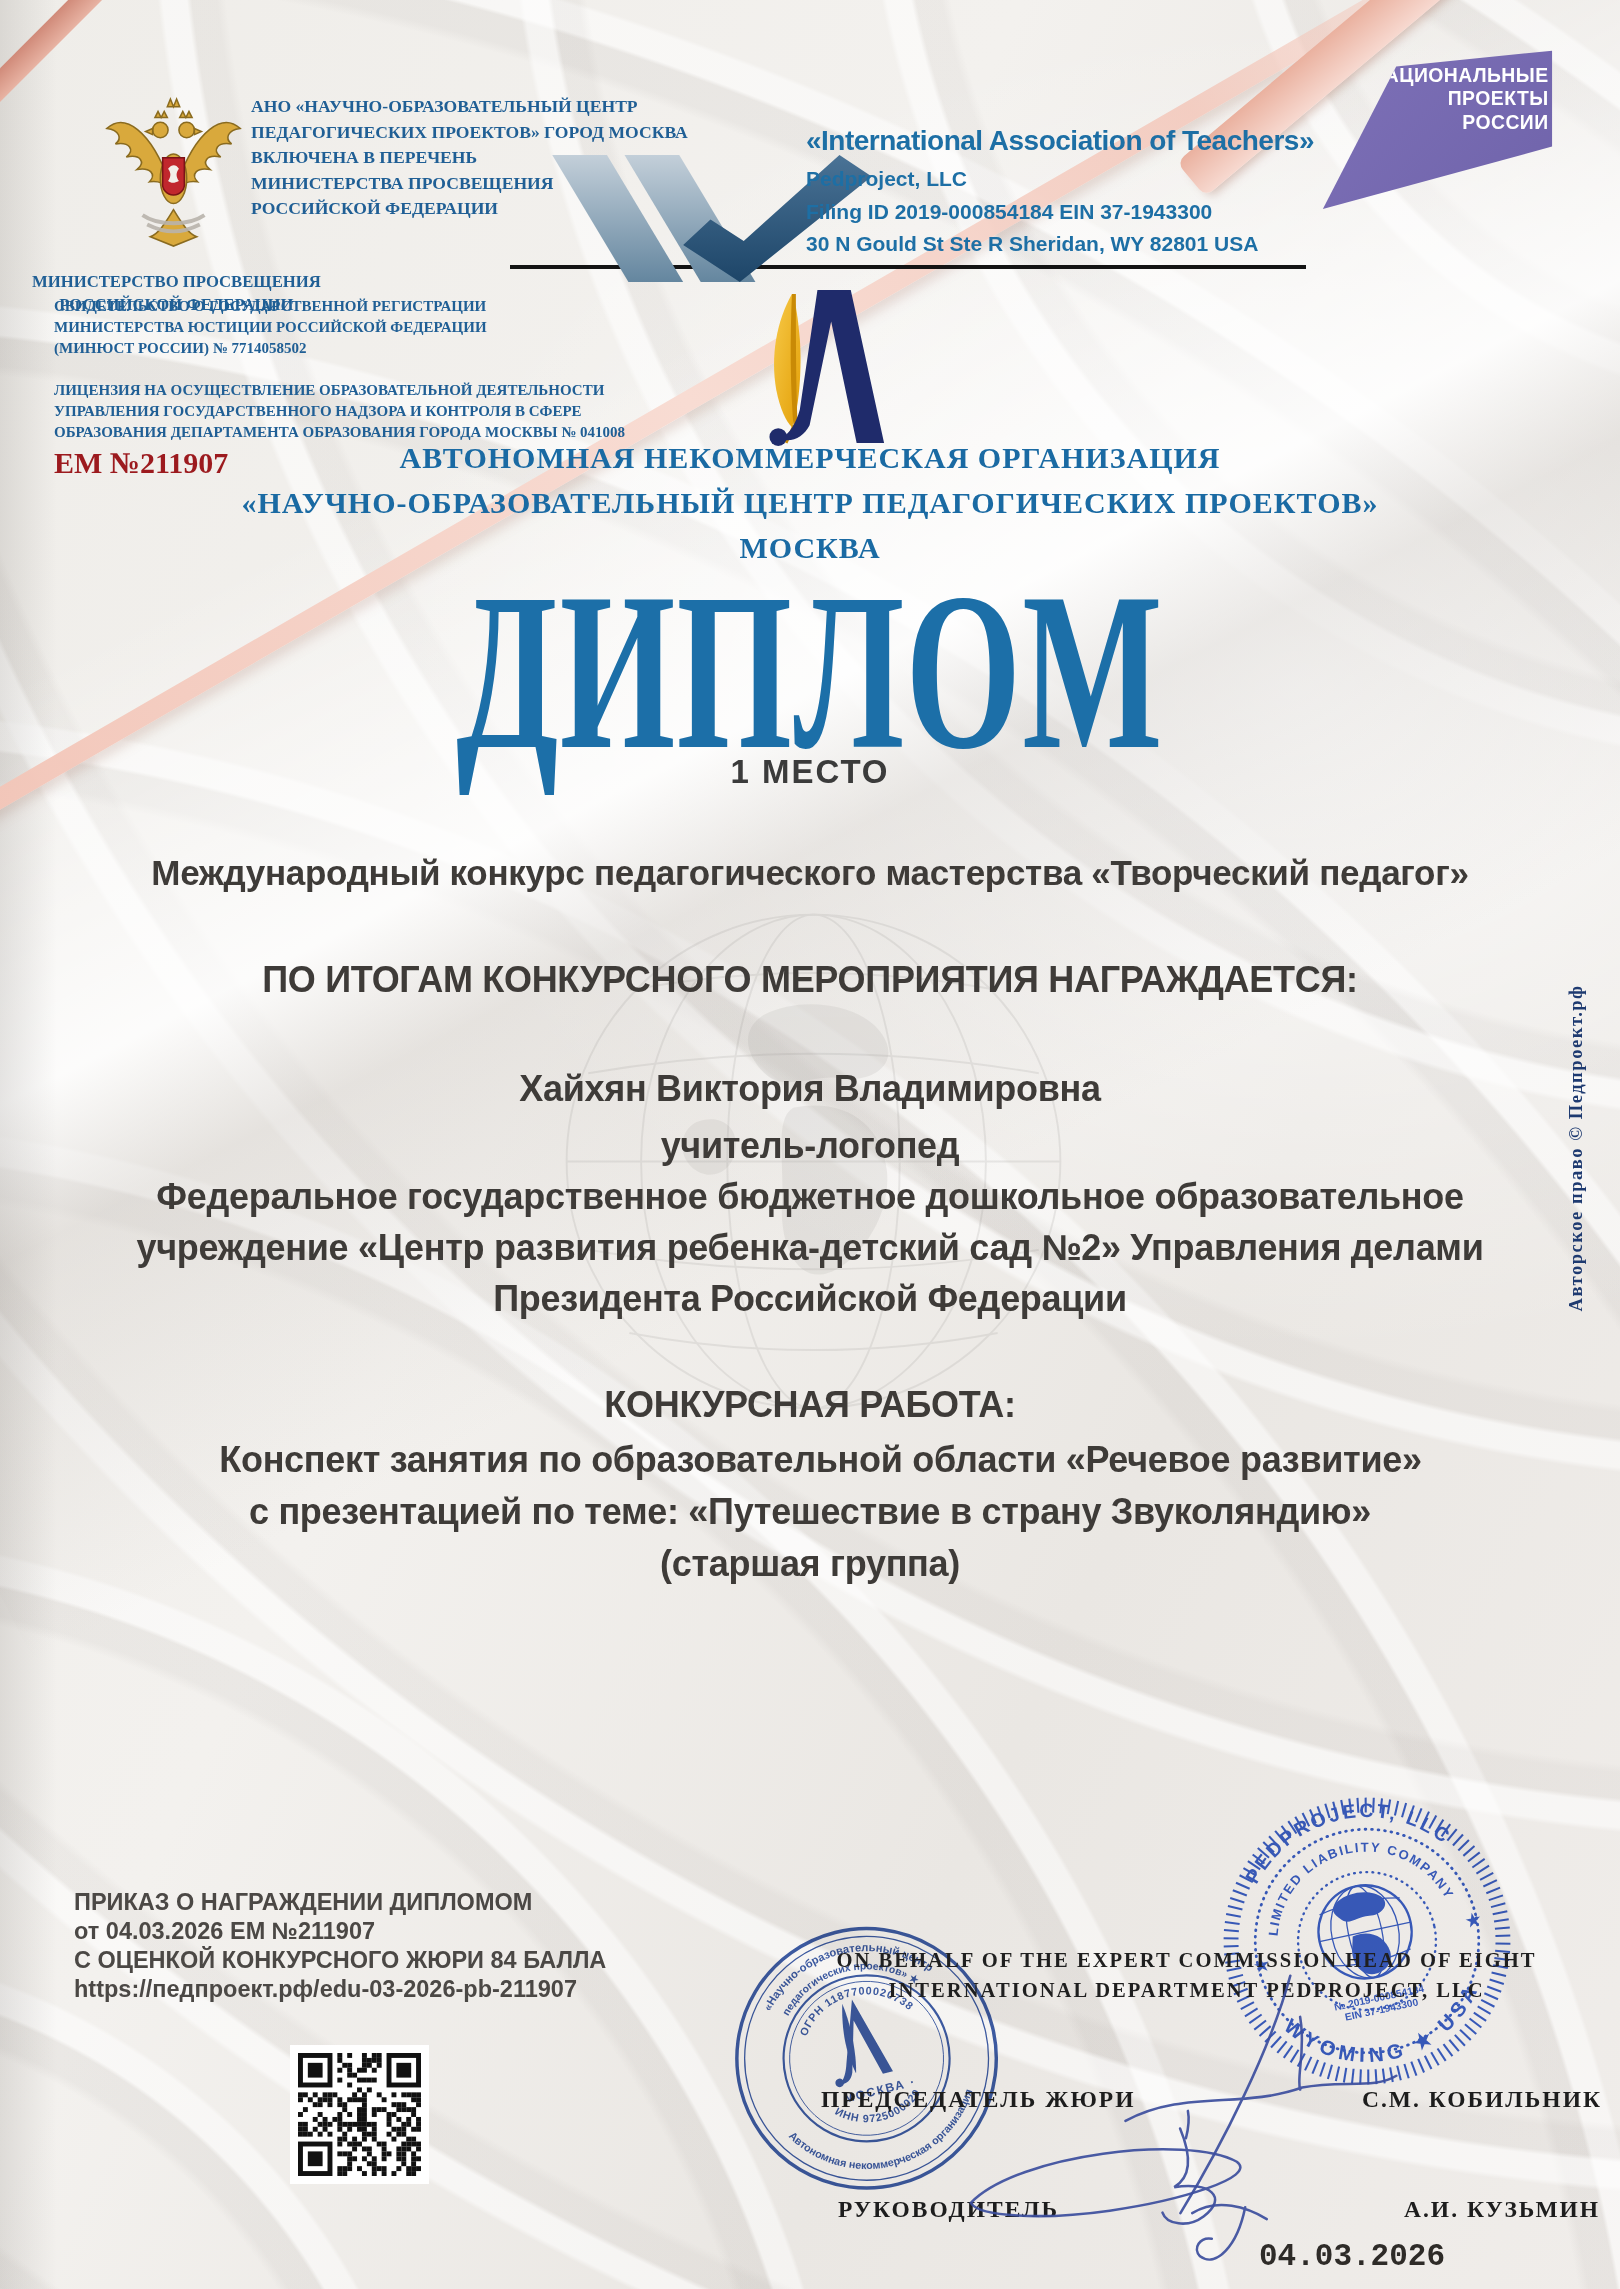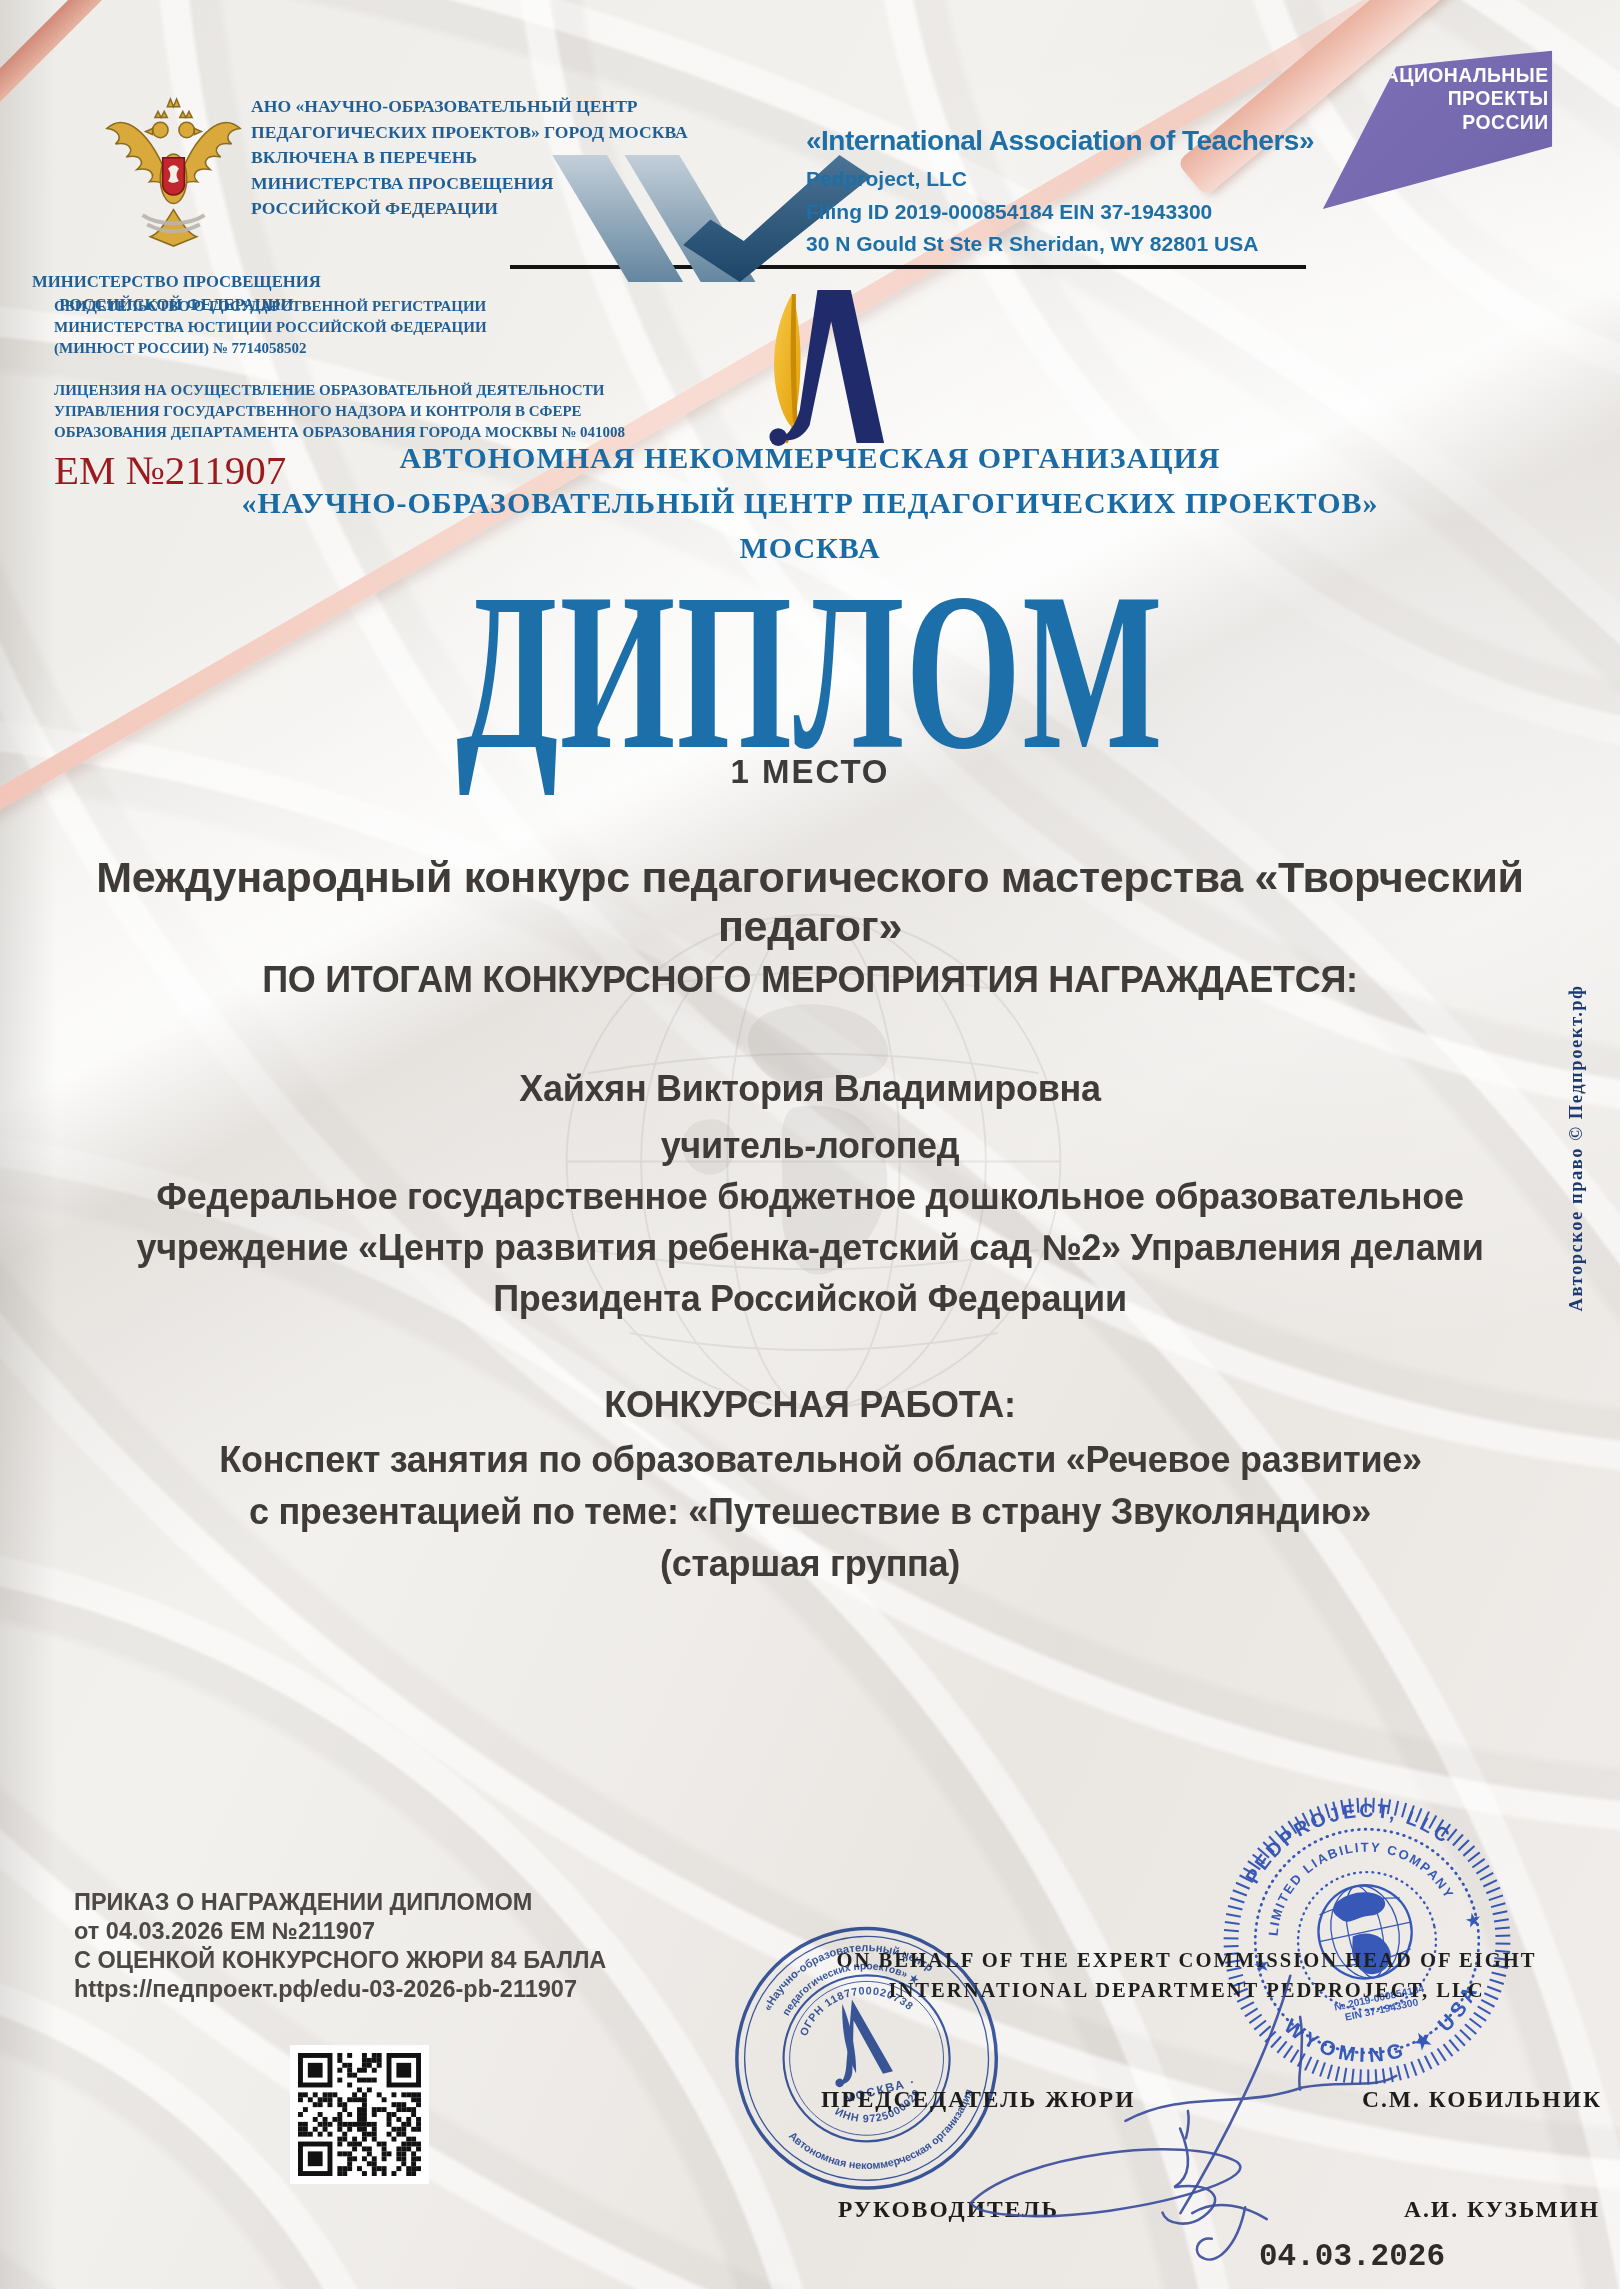--- a/index.html
+++ b/index.html
@@ -121,21 +121,21 @@
     <div>СВИДЕТЕЛЬСТВО О ГОСУДАРСТВЕННОЙ РЕГИСТРАЦИИ</div>
     <div>МИНИСТЕРСТВА ЮСТИЦИИ РОССИЙСКОЙ ФЕДЕРАЦИИ</div>
     <div>(МИНЮСТ РОССИИ) № 7714058502</div>
   </div>
   <div class="abs serif hdr-blue" style="left:54px;top:380px;font-size:15px;line-height:21px;z-index:3;">
     <div>ЛИЦЕНЗИЯ НА ОСУЩЕСТВЛЕНИЕ ОБРАЗОВАТЕЛЬНОЙ  ДЕЯТЕЛЬНОСТИ</div>
     <div>УПРАВЛЕНИЯ ГОСУДАРСТВЕННОГО НАДЗОРА И КОНТРОЛЯ В СФЕРЕ</div>
     <div>ОБРАЗОВАНИЯ ДЕПАРТАМЕНТА ОБРАЗОВАНИЯ ГОРОДА МОСКВЫ № 041008</div>
   </div>
 
-  <div class="abs serif" style="left:54px;top:446px;font-size:41px;font-weight:normal;color:#9c1a1e;z-index:3;text-align:right;">ЕМ №211907</div>
+  <div class="abs serif" style="left:54px;top:446px;font-size:30px;font-weight:bold;color:#9c1a1e;z-index:3;text-align:right;">ЕМ №211907</div>
 
   <svg class="abs" style="left:534px;top:155px;z-index:3;" width="353" height="127" viewBox="0 0 360 130">
     <defs>
       <linearGradient id="wbar" x1="0" y1="0" x2="0" y2="1">
         <stop offset="0" stop-color="#c3cfd9"></stop>
           <stop offset="1" stop-color="#64869f"></stop>
       </linearGradient>
       <linearGradient id="wchk" x1="0" y1="0" x2="0" y2="1">
         <stop offset="0" stop-color="#4a7396"></stop>
           <stop offset="1" stop-color="#1d4568"></stop>
@@ -182,21 +182,21 @@
   </svg>
 
   <div class="abs c serif" style="top:441px;font-size:30px;font-weight:bold;color:#1a6aa3;letter-spacing:1px;z-index:3;">АВТОНОМНАЯ НЕКОММЕРЧЕСКАЯ ОРГАНИЗАЦИЯ</div>
   <div class="abs c serif" style="top:486px;font-size:30px;font-weight:bold;color:#1a6aa3;letter-spacing:1px;z-index:3;">«НАУЧНО-ОБРАЗОВАТЕЛЬНЫЙ ЦЕНТР ПЕДАГОГИЧЕСКИХ ПРОЕКТОВ»</div>
   <div class="abs c serif" style="top:531px;font-size:30px;font-weight:bold;color:#1a6aa3;letter-spacing:1px;z-index:3;">МОСКВА</div>
 
   <div class="abs c serif title-blue" style="top:568px;font-size:225px;font-weight:bold;line-height:206px;letter-spacing:2px;transform:scaleX(.66);z-index:3;">ДИПЛОМ</div>
 
   <div class="abs c sans" style="top:753px;font-size:33px;font-weight:bold;color:#3b3b3b;letter-spacing:2px;z-index:3;">1 МЕСТО</div>
 
-  <div class="abs c body-line" style="top:853px;font-size:43px;">Международный конкурс педагогического мастерства «Творческий педагог»</div>
+  <div class="abs c body-line" style="top:853px;font-size:35px;">Международный конкурс педагогического мастерства «Творческий педагог»</div>
   <div class="abs c body-line" style="top:959px;">ПО ИТОГАМ КОНКУРСНОГО МЕРОПРИЯТИЯ НАГРАЖДАЕТСЯ:</div>
   <div class="abs c body-line" style="top:1068px;">Хайхян Виктория Владимировна</div>
   <div class="abs c body-line" style="top:1125px;">учитель-логопед</div>
   <div class="abs c body-line" style="top:1176px;">Федеральное государственное бюджетное дошкольное образовательное</div>
   <div class="abs c body-line" style="top:1227px;">учреждение «Центр развития ребенка-детский сад №2» Управления делами</div>
   <div class="abs c body-line" style="top:1278px;">Президента Российской Федерации</div>
   <div class="abs c body-line" style="top:1384px;">КОНКУРСНАЯ РАБОТА:</div>
   <div class="abs c body-line" style="top:1439px;margin-left:21px;">Конспект занятия по образовательной области «Речевое развитие»</div>
   <div class="abs c body-line" style="top:1491px;">с презентацией по теме: «Путешествие в страну Звуколяндию»</div>
   <div class="abs c body-line" style="top:1543px;">(старшая группа)</div>

